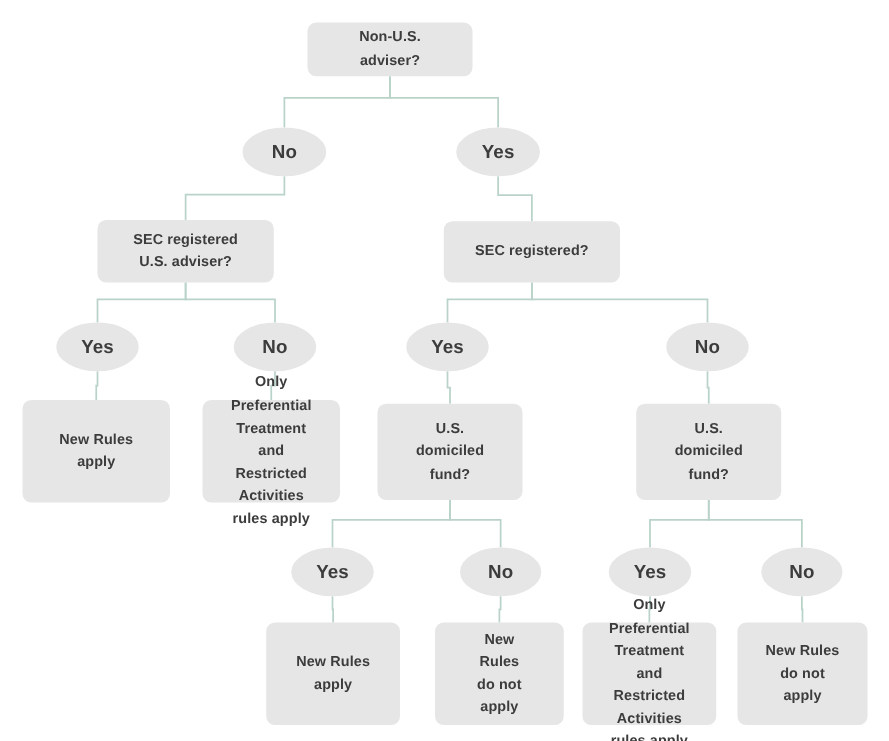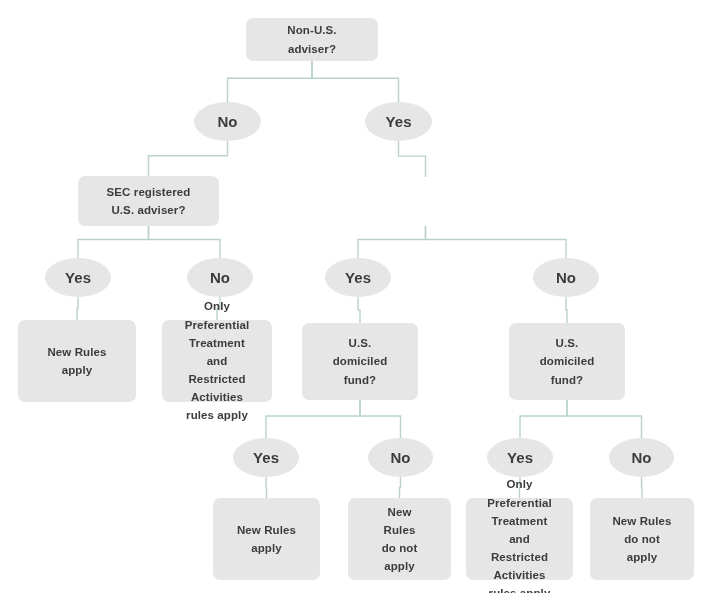--- a/index.html
+++ b/index.html
@@ -84,20 +84,21 @@
       <path d="M266 477 L266 487.5 L266.5 487.5 L266.5 498"></path>
       <path d="M400.5 477 L400.5 487.5 L399.5 487.5 L399.5 498"></path>
       <path d="M520 477 L520 487.5 L519.5 487.5 L519.5 498"></path>
       <path d="M641.5 477 L641.5 487.5 L642 487.5 L642 498"></path>
     </svg>
 <div class="node box" style="left: 246px; top: 18px; width: 132px; height: 43px;">Non-U.S. adviser?</div>
     <div class="node oval" style="left: 194px; top: 102px; width: 67px; height: 39px;">No</div>
     <div class="node oval" style="left: 365px; top: 102px; width: 67px; height: 39px;">Yes</div>
     <div class="node box" style="left: 78px; top: 176px; width: 141px; height: 50px;">SEC registered
 U.S. adviser?</div>
+    <div class="node box" style="left: 355px; top: 177px; width: 141px; height: 49px;">SEC registered?</div>
     <div class="node oval" style="left: 45px; top: 258px; width: 66px; height: 39px;">Yes</div>
     <div class="node oval" style="left: 187px; top: 258px; width: 66px; height: 39px;">No</div>
     <div class="node oval" style="left: 325px; top: 258px; width: 66px; height: 39px;">Yes</div>
     <div class="node oval" style="left: 533px; top: 258px; width: 66px; height: 39px;">No</div>
     <div class="node box" style="left: 18px; top: 320px; width: 118px; height: 82px;">New Rules apply</div>
     <div class="node box" style="left: 162px; top: 320px; width: 110px; height: 82px;">Only Preferential
 Treatment and
 Restricted Activities
 rules apply</div>
     <div class="node box" style="left: 302px; top: 323px; width: 116px; height: 77px;">U.S. domiciled

